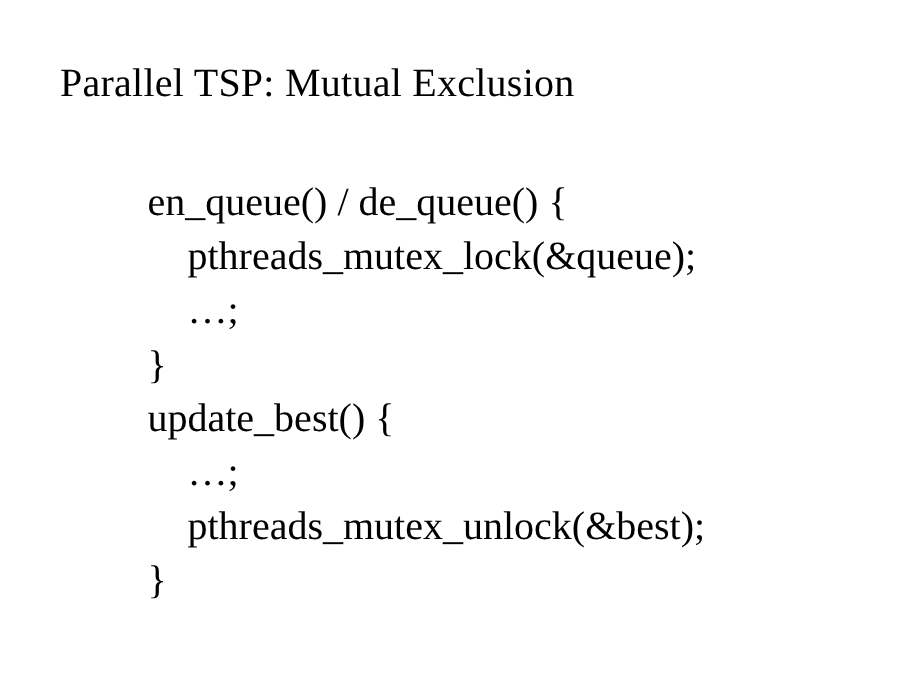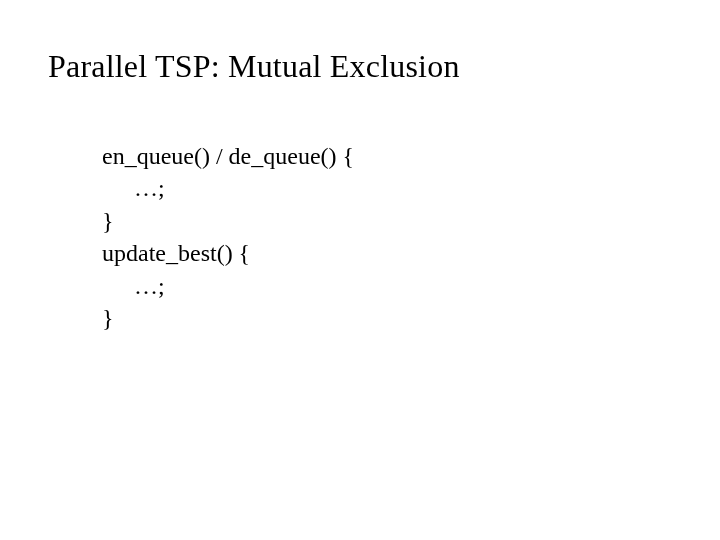--- a/index.html
+++ b/index.html
@@ -22,37 +22,39 @@
     top: 48px;
     left: 48px;
     right: 32px;
     font-size: 32px;
     font-weight: 400;
     letter-spacing: 0.2px;
   }
   .body {
     position: absolute;
     top: 140px;
-    left: 102px;
-    font-size: 24px;
+    left: 118px;
+    font-size: 32px;
     line-height: 1.35;
   }
   .body .line {
     white-space: pre;
   }
   .indent {
     padding-left: 32px;
   }
 </style>
 </head>
 <body>
 
 <div class="slide">
   <div class="title">Parallel TSP: Mutual Exclusion</div>
   <div class="body">
     <div class="line">en_queue() / de_queue() {</div>
+    <div class="line indent">pthreads_mutex_lock(&amp;queue);</div>
     <div class="line indent">…;</div>
     <div class="line">}</div>
     <div class="line">update_best() {</div>
     <div class="line indent">…;</div>
+    <div class="line indent">pthreads_mutex_unlock(&amp;best);</div>
     <div class="line">}</div>
   </div>
 </div>
 
 </body></html>

